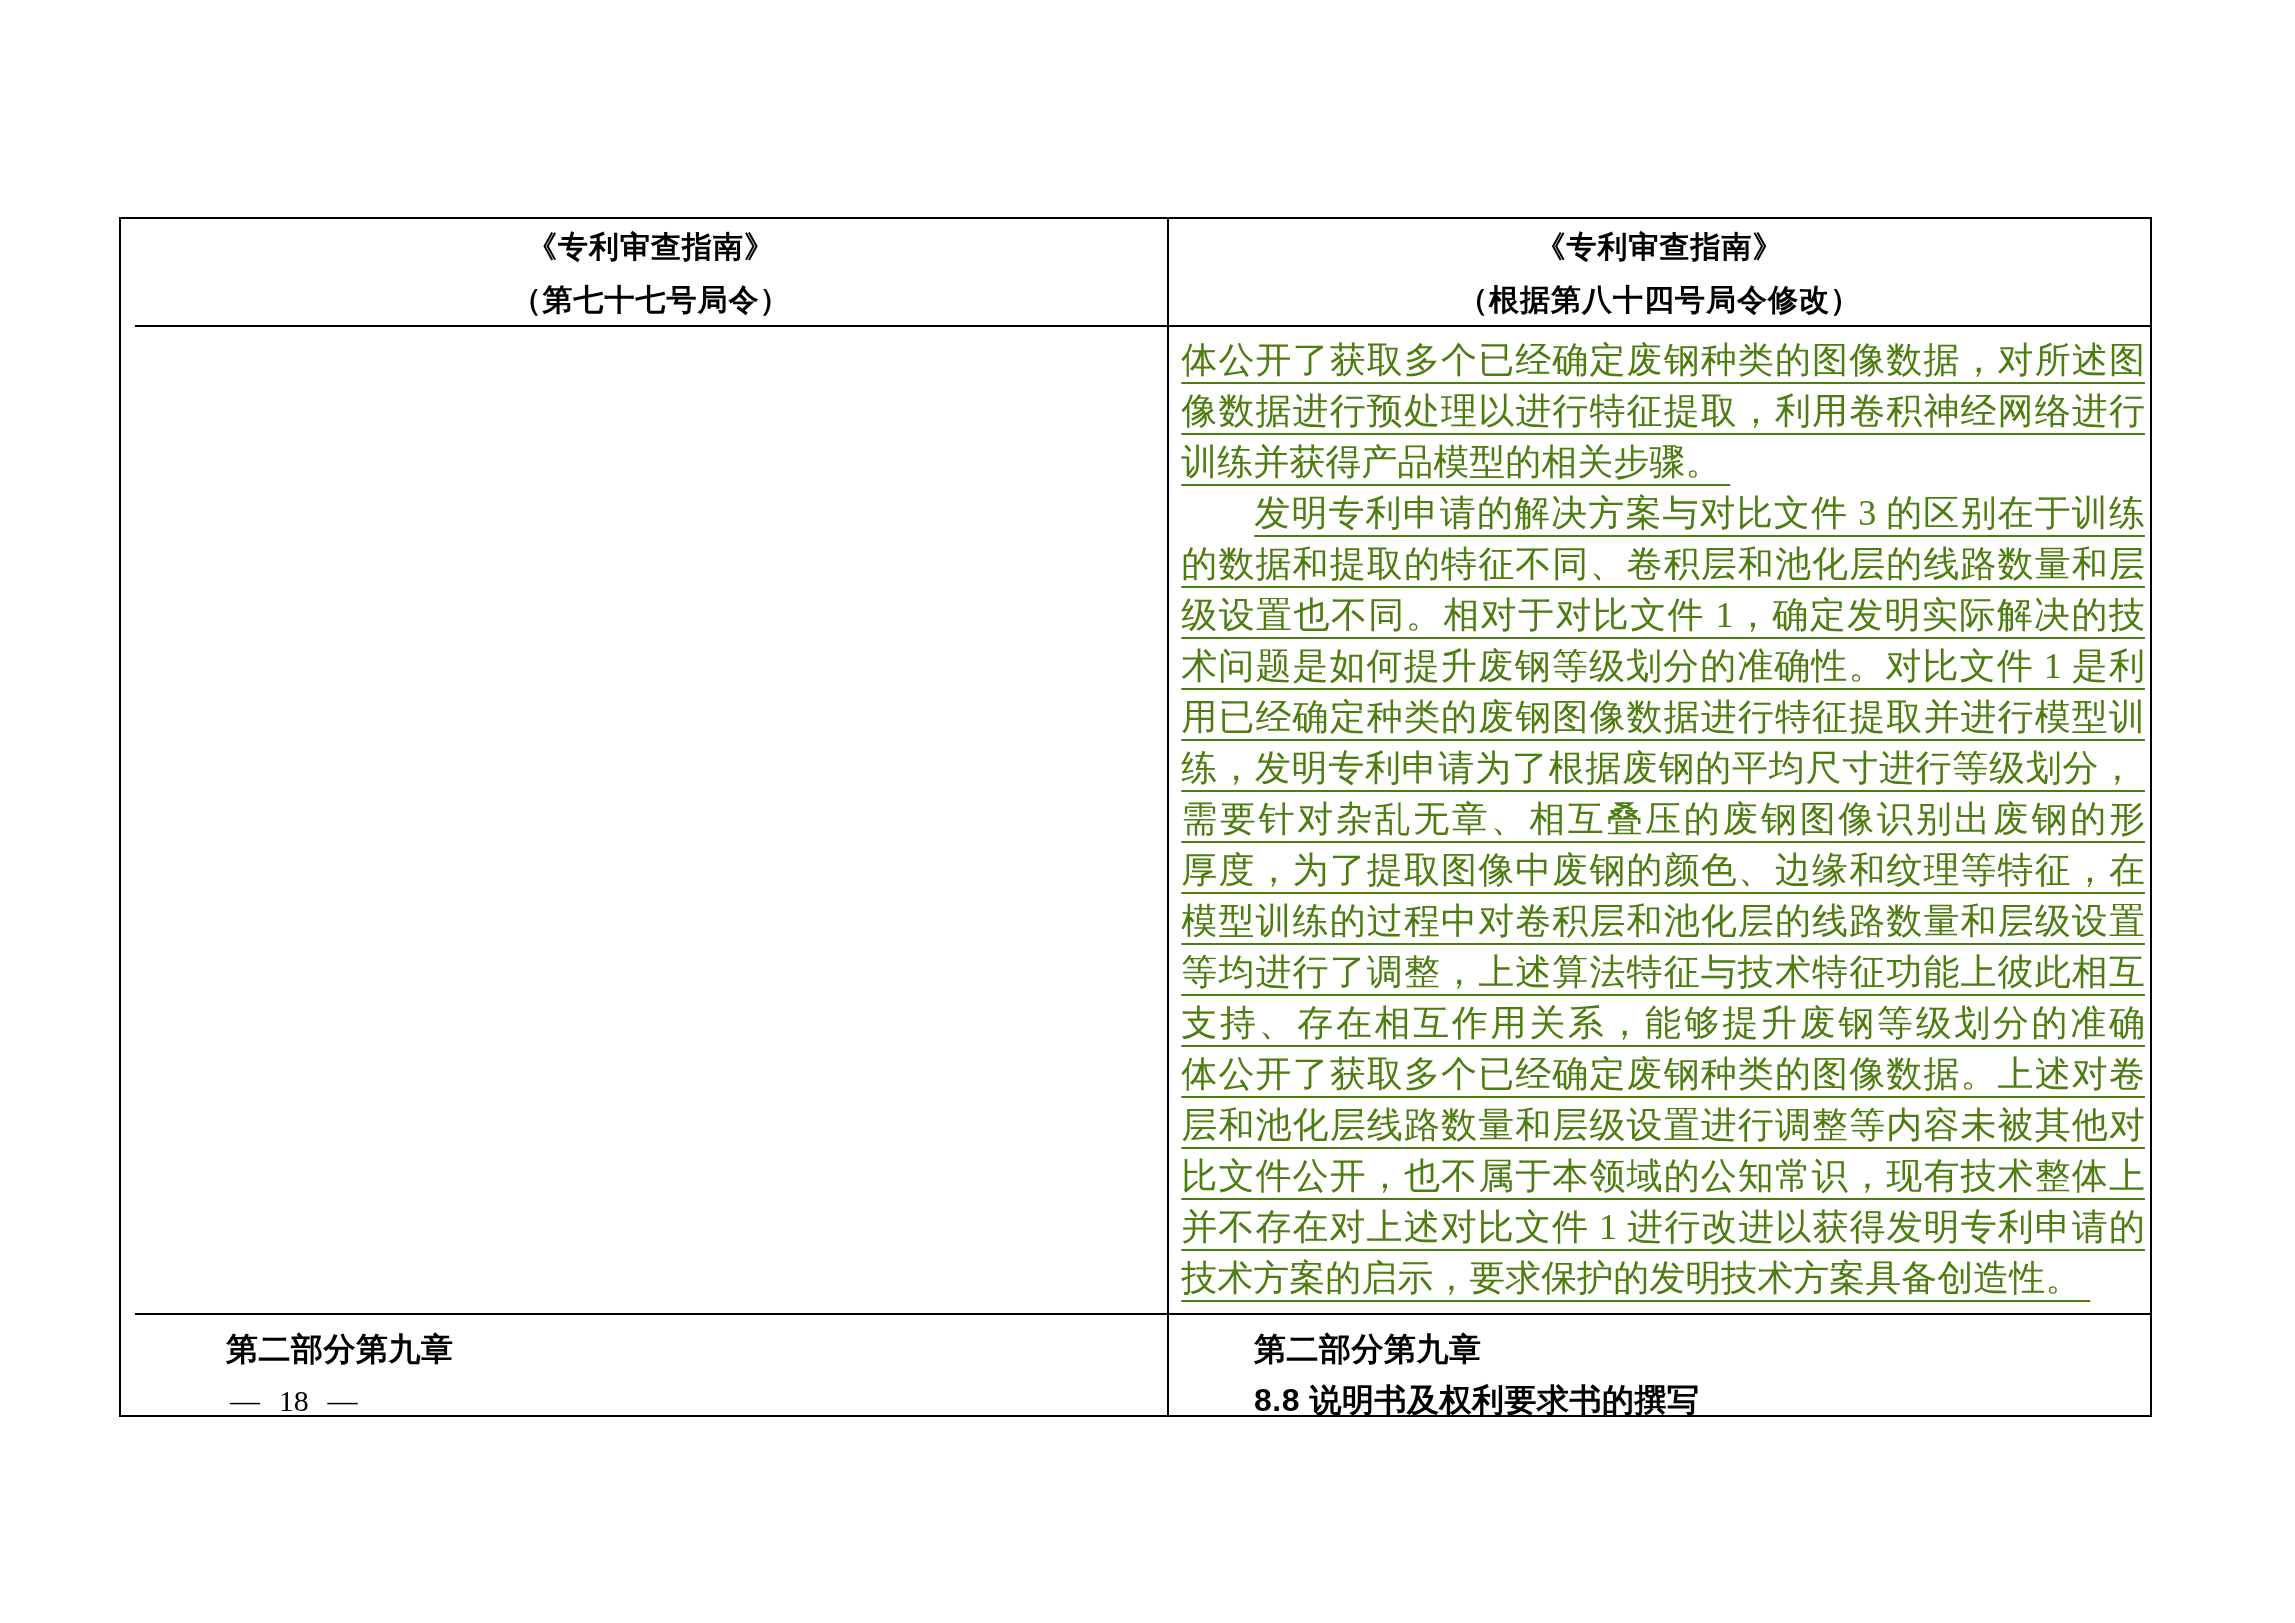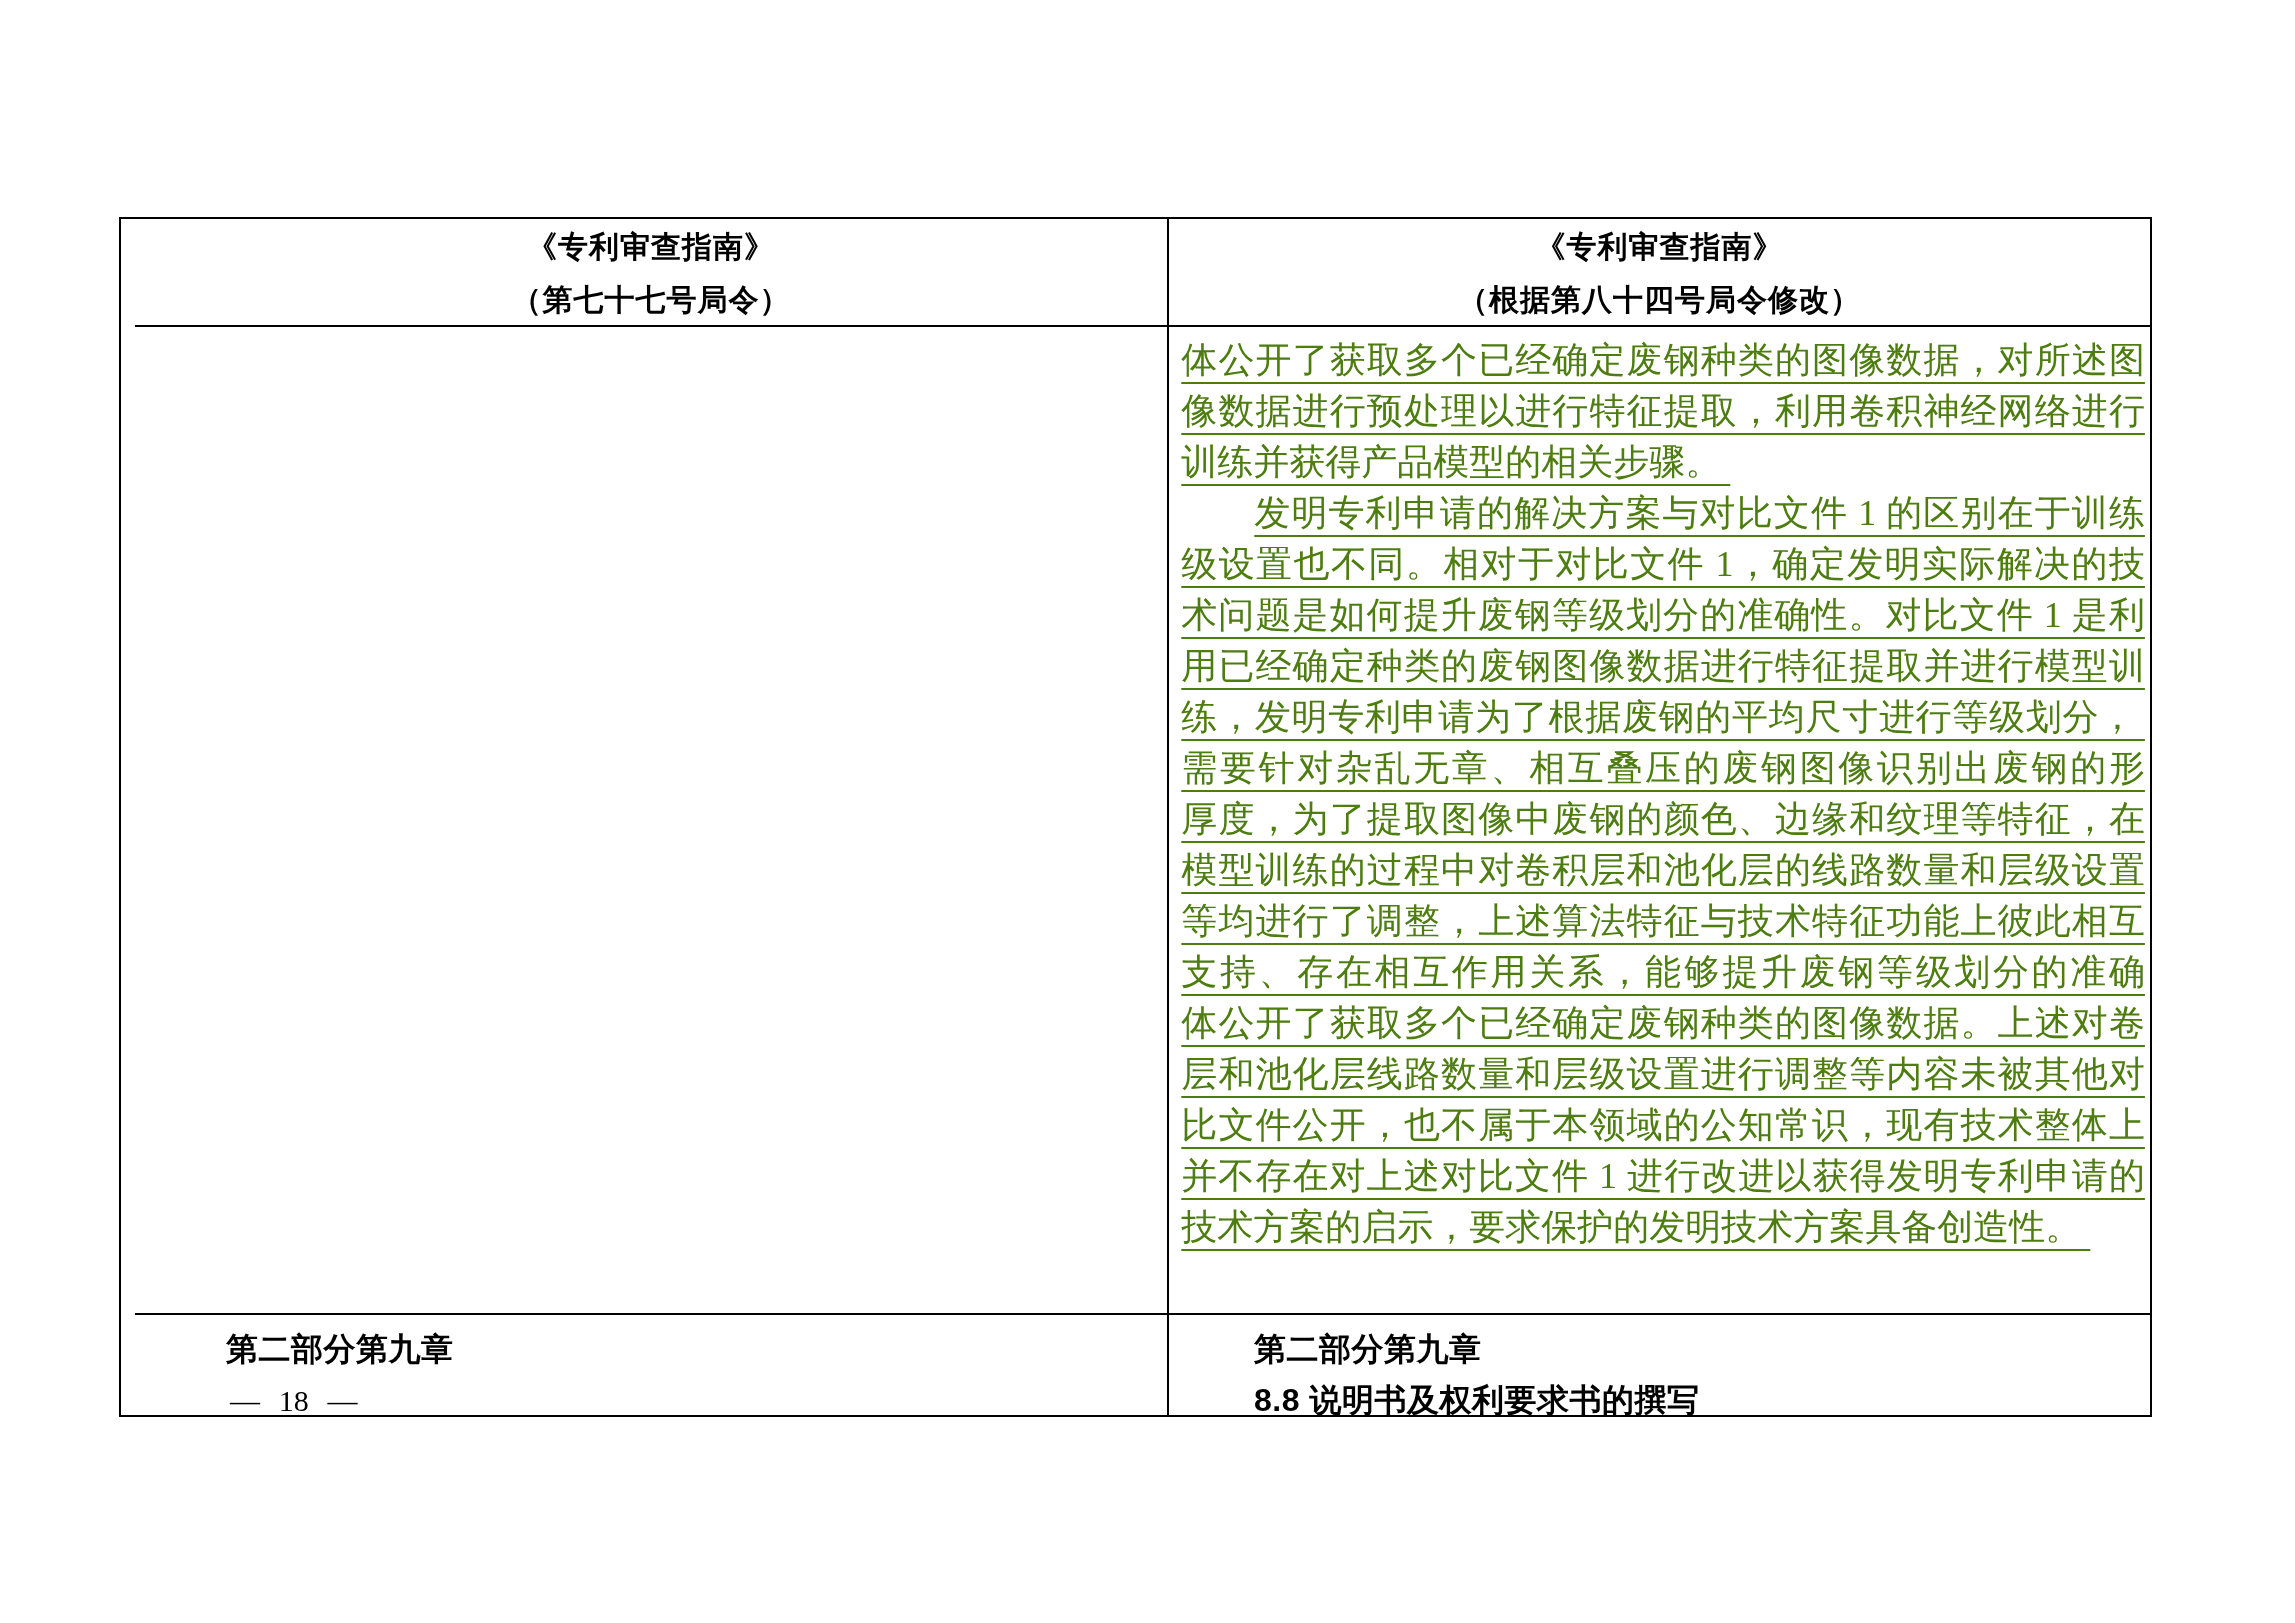--- a/index.html
+++ b/index.html
@@ -79,21 +79,22 @@
         <div class="hline">（根据第八十四号局令修改）</div>
       </div>
     </div>
 
     <div class="row body-row">
       <div class="cell left"></div>
       <div class="cell right body-right">
         <div class="rline">体公开了获取多个已经确定废钢种类的图像数据，对所述图</div>
         <div class="rline">像数据进行预处理以进行特征提取，利用卷积神经网络进行</div>
         <div class="rline para-end">训练并获得产品模型的相关步骤。&nbsp;</div>
-        <div class="rline indent">发明专利申请的解决方案与对比文件 1 的区别在于训练</div>
+        <div class="rline indent">发明专利申请的解决方案与对比文件 3 的区别在于训练</div>
+        <div class="rline">的数据和提取的特征不同、卷积层和池化层的线路数量和层</div>
         <div class="rline">级设置也不同。相对于对比文件 1，确定发明实际解决的技</div>
         <div class="rline">术问题是如何提升废钢等级划分的准确性。对比文件 1 是利</div>
         <div class="rline">用已经确定种类的废钢图像数据进行特征提取并进行模型训</div>
         <div class="rline">练，发明专利申请为了根据废钢的平均尺寸进行等级划分，&nbsp;</div>
         <div class="rline">需要针对杂乱无章、相互叠压的废钢图像识别出废钢的形状、</div>
         <div class="rline">厚度，为了提取图像中废钢的颜色、边缘和纹理等特征，在</div>
         <div class="rline">模型训练的过程中对卷积层和池化层的线路数量和层级设置</div>
         <div class="rline">等均进行了调整，上述算法特征与技术特征功能上彼此相互</div>
         <div class="rline">支持、存在相互作用关系，能够提升废钢等级划分的准确性，</div>
         <div class="rline">体公开了获取多个已经确定废钢种类的图像数据。上述对卷积</div>

